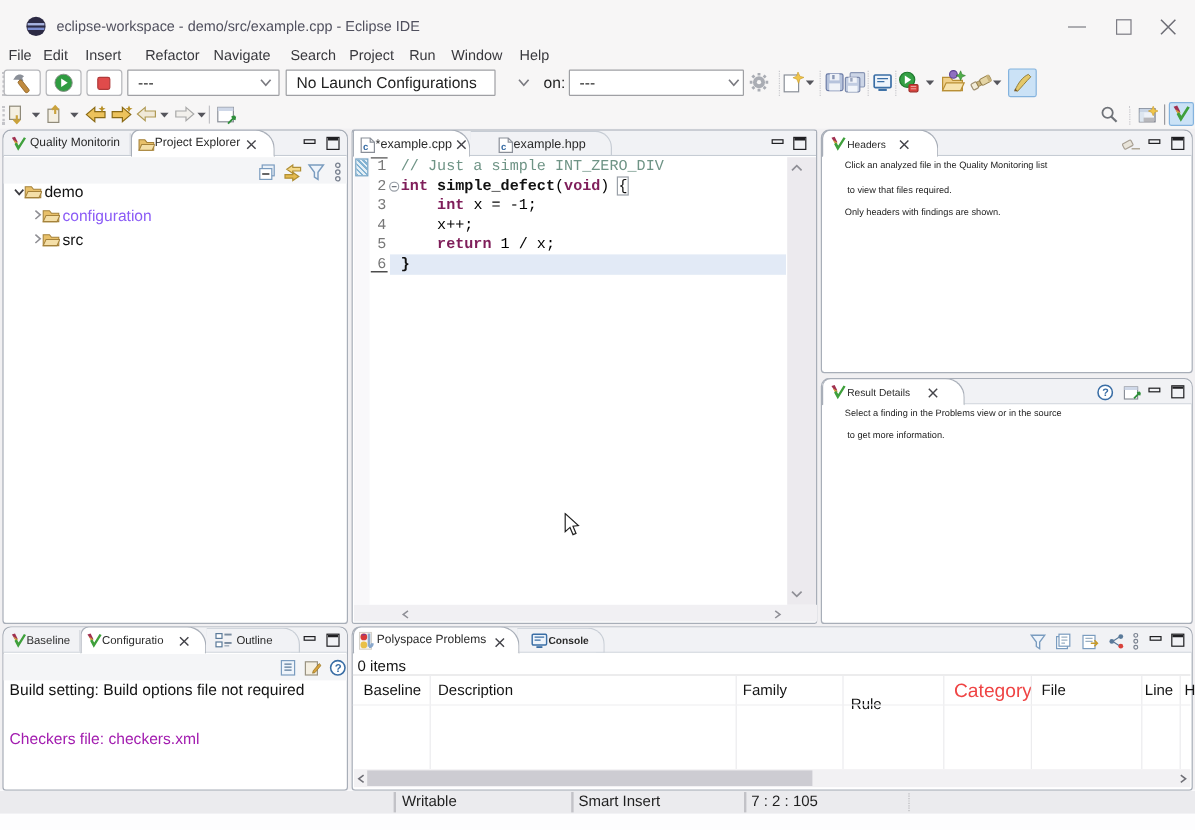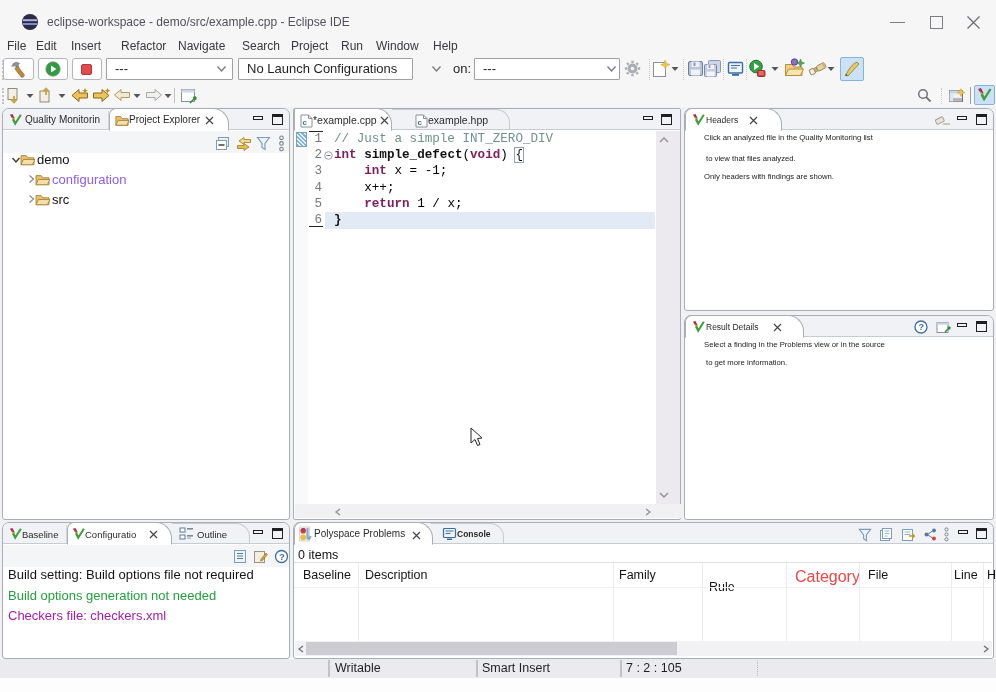--- a/index.html
+++ b/index.html
@@ -383,21 +383,21 @@
       <path d="M1 1 L8 8 M8 1 L1 8" stroke="#44444a" stroke-width="1.2"></path>
     </svg>
 
  <svg class="abs" style="left:250px;top:5px" width="16" height="14" viewBox="0 0 16 14">
   <rect x="1" y="4" width="8" height="5" rx="1" fill="#e8e4da" stroke="#a8a094" transform="rotate(-28 5 7)"></rect>
   <path d="M8 10 H15" stroke="#b0a898" stroke-width="1.2"></path>
  </svg>
  <div class="abs" style="left:272px;top:7px;width:10px;height:4px;border:1.5px solid #1f1f22"></div>
  <div class="abs" style="left:291px;top:5px;width:11px;height:11px;border:1.5px solid #1f1f22;box-shadow:inset 0 2px 0 #1f1f22"></div>
  <div class="abs" style="left:19px;top:24px;font-size:7.7px;color:#1a1a1a">Click an analyzed file in the Quality Monitoring list</div>
- <div class="abs" style="left:21px;top:45px;font-size:7.7px;color:#1a1a1a">to view that files analyzed.</div>
+ <div class="abs" style="left:21px;top:45px;font-size:7.7px;color:#1a1a1a">to view that files required.</div>
  <div class="abs" style="left:19px;top:63px;font-size:7.7px;color:#1a1a1a">Only headers with findings are shown.</div>
 </div>
 
 <div class="panel" style="left:684px;top:315px;width:310px;height:205px">
  <div class="tabrow"></div>
  <div class="tabsel" style="left:0;width:119px"></div>
  <svg class="abs" style="left:7px;top:4px;z-index:4" width="14" height="14" viewBox="0 0 16 16">
   <path d="M1 2 L4 1 L6.5 6 L4.5 7.5 Z" fill="#a03050"></path>
   <path d="M2.5 4 L5 9 L7 7" fill="#d8a23c"></path>
   <path d="M3.5 8 L7 14.5 L14.5 2.5 L12.5 1.5 L7.5 9.5 L5.5 6.5 Z" fill="#3fa03c"></path>
@@ -460,21 +460,20 @@
  <svg class="abs" style="left:250px;top:26px" width="15" height="15" viewBox="0 0 15 15">
   <rect x="1.5" y="2.5" width="10" height="11" fill="#f4efe2" stroke="#9a9382"></rect>
   <path d="M8 10 L13 4 L14.5 5.5 L9.5 11.5 L7.5 12 Z" fill="#d8a23c" stroke="#8f6f20" stroke-width="0.6"></path>
  </svg>
  <svg class="abs" style="left:271px;top:26px" width="15" height="15" viewBox="0 0 15 15">
   <circle cx="7.5" cy="7.5" r="6" fill="#fff" stroke="#3a6ea5" stroke-width="1.3"></circle>
   <text x="5" y="11" font-size="9.5" fill="#3a6ea5" font-family="Liberation Sans" font-weight="bold">?</text>
  </svg>
 
  <div class="abs" style="left:5px;top:44px;font-size:13px;color:#131313">Build setting: Build options file not required</div>
- <div class="abs" style="left:5px;top:65px;font-size:13px;color:#23a13c">Build options generation not needed</div>
  <div class="abs" style="left:5px;top:85px;font-size:13px;color:#a21caf">Checkers file: checkers.xml</div>
 </div>
 
 <div class="panel" style="left:293px;top:522px;width:701px;height:137px">
  <div class="tabrow"></div>
  <div class="tabsel" style="left:0;width:139px"></div>
  <svg class="abs" style="left:5px;top:3px;z-index:4" width="15" height="16" viewBox="0 0 15 16">
   <rect x="0.5" y="1" width="10" height="14" fill="#f6f4f0" stroke="#d0ccc4" stroke-width="0.8"></rect>
   <circle cx="4.2" cy="4.8" r="2.8" fill="#d83a38"></circle>
   <path d="M2 3.6 A2.8 2.8 0 0 1 6.4 3.2" fill="#7a3a9a"></path>

